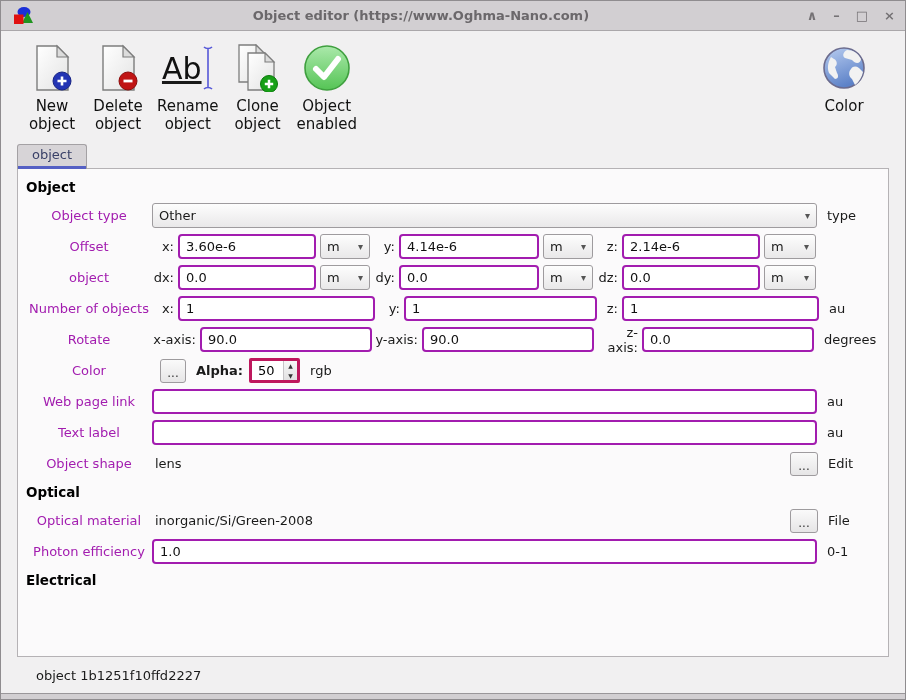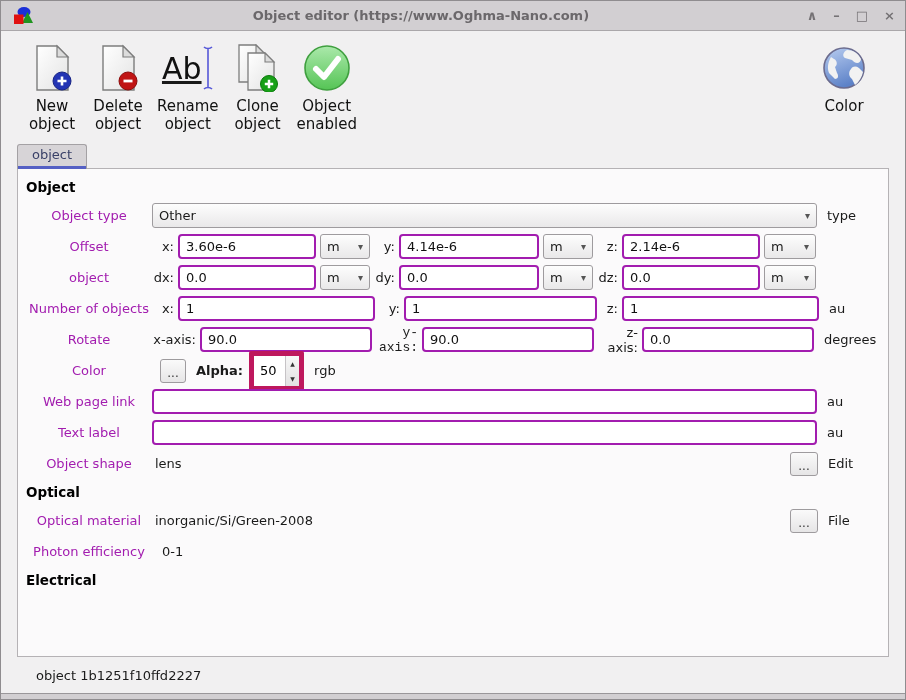--- a/index.html
+++ b/index.html
@@ -71,32 +71,32 @@
   .browse-btn {
     height:24px; width:26px; flex:none; border:1px solid #9e9b9e; border-radius:3px;
     background:linear-gradient(#fafafa,#e6e5e6); font-size:12px; color:#333;
     display:flex; align-items:flex-end; justify-content:center; padding-bottom:6px; line-height:0.4; cursor:default;
   }
   .color-swatch {
     width:528px; height:25px; flex:none; background:#ff0000; color:#000;
     display:flex; align-items:center; padding-left:4px; border:1px solid #d00000;
   }
   .alpha-label { margin-left:10px; flex:none;font-weight:bold; }
-  .spin { margin-left:6px; display:flex; height:40px; border:5px solid #be185d; border-radius:2px; background:#be185d; flex:none; overflow:hidden; }
+  .spin { margin-left:6px; display:flex; height:25px; border:3px solid #be185d; border-radius:2px; background:#be185d; flex:none; overflow:hidden; }
   .spin-val { width:31px; border:none; outline:none; font-family:"DejaVu Sans",sans-serif; font-size:13px; padding:0 0 0 6px; }
   .spin-btns { width:14px; display:flex; flex-direction:column; border-left:1px solid #c6c3c6; background:linear-gradient(#f7f7f7,#e2e1e2); }
   .spin-btns span { flex:1; font-size:6px; color:#333; display:flex; align-items:center; justify-content:center; cursor:default; }
   .plain-val { padding-left:3px; }
   .push { margin-left:auto; }
   
   .w-k1 { width:26px; } .w-in1 { width:138px; }
   .m-combo { width:50px; margin-left:4px; }
   .g2 { margin-left:3px; }
   .w-in-num { width:197px; } .w-in-num2 { width:193px; } .w-k-num3{ width:23px; margin-left:2px;}
-  .w-k-rot { width:48px; } .w-in-rot { width:172px; } .w-k-rot2 { width:47px; margin-left:3px;font-family:Liberation Mono, monospace; } .w-k-rot3 { width:45px; margin-left:3px; }
+  .w-k-rot { width:48px; } .w-in-rot { width:172px; } .w-k-rot2 { width:47px; margin-left:3px; } .w-k-rot3 { width:45px; margin-left:3px; }
   .w-full { width:665px; }
   
   .statusbar { flex:none; height:36px; display:flex; align-items:center; padding-left:35px; background:#f1f0f1; }
   .frame-bottom { flex:none; height:8px; background:#d2cfd2; border-top:1px solid #9a979a; }
   .flex-fill { flex:1; }
 </style>
 </head>
 <body>
 
 <div class="window">
@@ -343,20 +343,21 @@
       <span class="rlabel">Optical material</span>
       <span class="plain-val">inorganic/Si/Green-2008</span>
       <div class="browse-btn push" style="width:28px">
         <span>...</span>
       </div>
       <span class="unit">File</span>
     </div>
 
     <div class="row">
       <span class="rlabel">Photon efficiency</span>
+      <input class="inp w-full" value="1.0" style="">
       <span class="unit">0-1</span>
     </div>
 
     <div class="sect">Electrical</div>
   </div>
 
   <div class="statusbar">
     <span>object 1b1251f10ffd2227</span>
   </div>
   <div class="flex-fill"></div>

